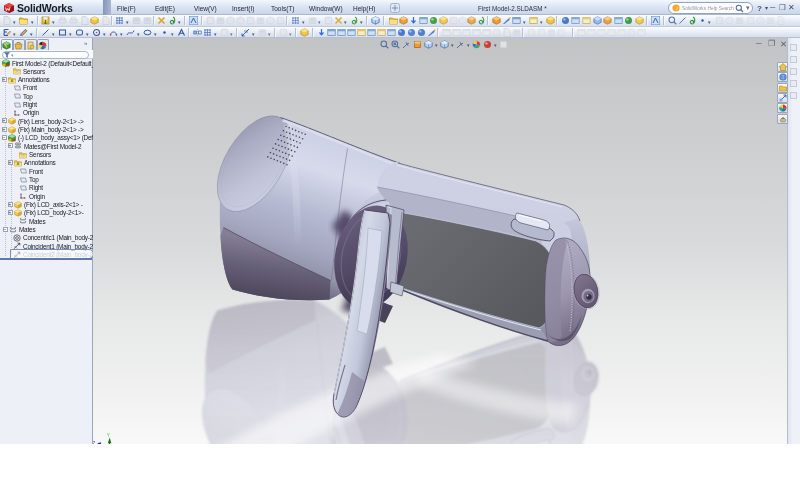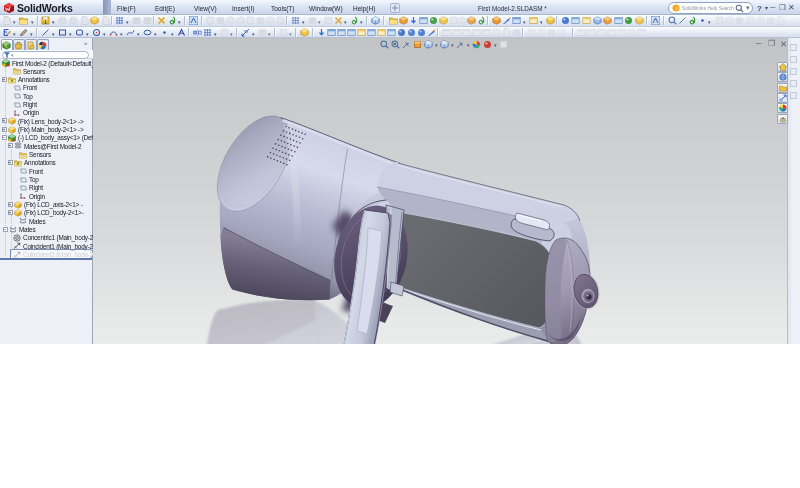--- a/index.html
+++ b/index.html
@@ -1,15 +1,15 @@
 <!DOCTYPE html>
 <html><head><meta charset="utf-8"><style>
 *{margin:0;padding:0;box-sizing:border-box}
 html,body{width:800px;height:488px;overflow:hidden}
-#app{position:relative;width:800px;height:344px;font-family:"Liberation Sans",sans-serif;background:#fff;overflow:hidden}
+#app{position:relative;width:800px;height:444px;font-family:"Liberation Sans",sans-serif;background:#fff;overflow:hidden}
 .ab{position:absolute}
 .t{position:absolute;white-space:nowrap}
 </style></head><body>
 <div id="app">
 <div class="ab" style="left:0px;top:0px;width:800px;height:15px;background:linear-gradient(#f3f7fd,#dbe4f2 50%,#c9d5ea);border-bottom:1px solid #a9b7d1"></div>
 <svg class="ab" style="left:3px;top:2px;" width="12" height="12" viewBox="0 0 12 12">
       <path d="M6 1 L11 3.4 L11 8.8 L6 11 L1 8.8 L1 3.4 Z" fill="#c22027"></path>
       <path d="M6 1 L11 3.4 L6 5.8 L1 3.4 Z" fill="#e8453c"></path>
       <path d="M6 5.8 L11 3.4 L11 8.8 L6 11 Z" fill="#8f161c"></path>
       <path d="M2.5 5.5 L3.5 8.5 L4.8 6.5 L6 8.5 L7 5.2" stroke="#fff" stroke-width="0.9" fill="none"></path>

